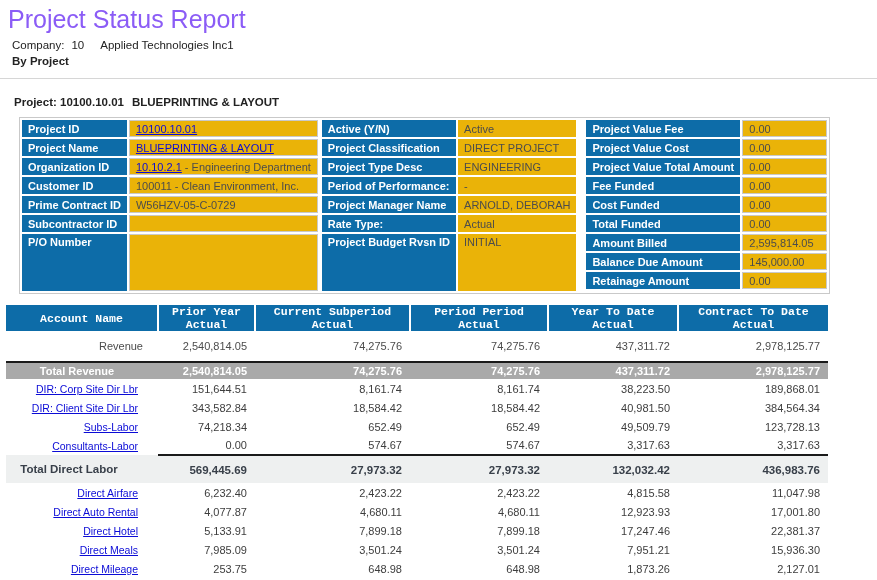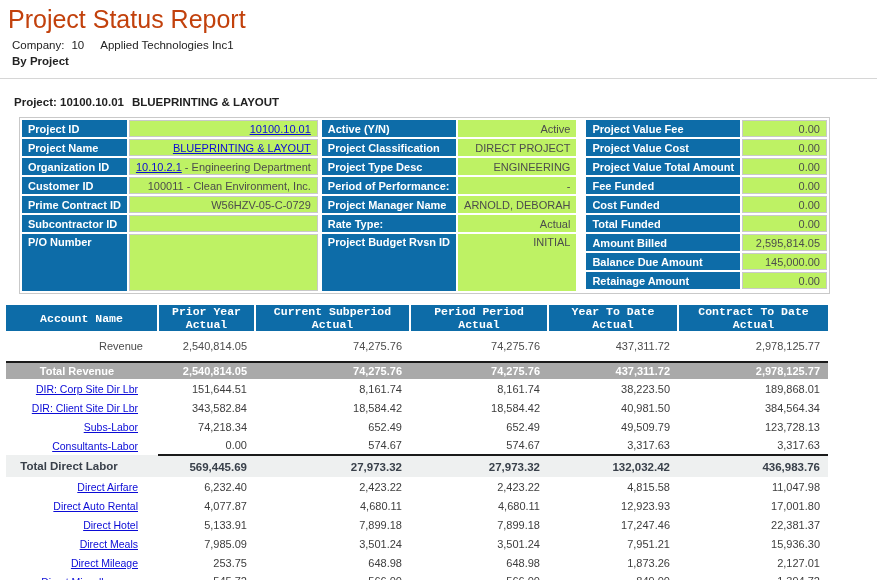--- a/index.html
+++ b/index.html
@@ -2,38 +2,38 @@
 <html><head>
 <meta charset="utf-8">
 <style>
   * { box-sizing: border-box; }
   html,body { margin:0; padding:0; }
   body {
     width:877px; height:580px; overflow:hidden; background:#ffffff;
     font-family:"Liberation Sans", sans-serif; color:#1f1f1f;
   }
   
-  .title { color:#c2410c; font-size:25px; font-weight:400; margin:5px 0 4px 8px; }
+  .title { color:#8b5cf6; font-size:25px; font-weight:400; margin:5px 0 4px 8px; }
   .meta  { margin-left:12px; font-size:11.5px; color:#232323; line-height:15px; }
   .company-code { margin-left:7px; }
   .company-name { margin-left:16px; }
   .by-project   { margin-top:1px;font-weight:bold; }
   .divider { border:none; border-top:1px solid #d6d6d6; margin:9px 0 0 0; }
   .project-line { margin:17px 0 9px 14px; font-size:11.5px; font-weight:bold; color:#222; }
   .project-line .pname { margin-left:8px; }
 
   
   .details {
     margin-left:19px; width:811px; border:1px solid #c9c9c9; padding:0;
     display:flex; align-items:flex-start;
   }
   table.dgroup { border-collapse:separate; border-spacing:2px; }
   .dgroup td { font-size:11px; height:17px; padding:0 6px; white-space:nowrap; overflow:hidden; }
   td.dlbl { background:#0d6ca8; color:#ffffff; font-weight:bold; }
-  td.dval { text-align:right; color:#4c4c4c; background:#bef264; }
+  td.dval { text-align:left; color:#4c4c4c; background:#eab308; }
   .boxed td.dval { border:1px solid #c9c9c9; }
   .dgroup tr.tall td { height:57px; vertical-align:top; padding-top:2px; }
   .dgroup a { color:#0b0bd6; text-decoration:underline; }
   .gap { width:6px; flex:0 0 6px; }
 
   
   table.main { border-collapse:collapse; table-layout:fixed; width:822px; margin:11px 0 0 6px; }
   .main th {
     background:#0d6ca8; color:#fff; font-size:11.5px; font-weight:bold;
     height:20px; text-align:center; border-right:2px solid #fff; padding:0 2px;font-family:Liberation Mono, monospace;
@@ -43,21 +43,21 @@
   .main td.num  { text-align:right; padding-right:8px; }
   .main td.acct { text-align:right; padding-right:15px; }
   tr.r-plain { height:31px; } 
   tr.r-plain td { color:#4c4c4c; }
   tr.r-grand { height:17px; }
   tr.r-grand td { background:#a9a9a9; color:#ffffff; font-weight:bold; border-top:2px solid #1a1a1a; }
   tr.r-grand td.acct { text-align:center; padding-left:5px;margin-top:12px; }
   tr.r-link { height:19px; }
   tr.r-link td.acct { padding-right:20px; }
   tr.r-link a { color:#0b0bd6; font-size:10.5px; text-decoration:underline; }
-  tr.r-subtotal { height:22px; }
+  tr.r-subtotal { height:28px; }
   tr.r-subtotal td { background:#eef0f0; font-weight:bold; color:#39404a; font-size:11.5px; }
   tr.r-subtotal td.num { border-top:2px solid #1a1a1a; }
   tr.r-subtotal td.acct { text-align:center; padding-right:26px; }
   tr.cutline { height:2px; }
   tr.cutline td { border-top:2px solid #1a1a1a; }
   tr.cutline td:first-child { border-top:none; }
 </style>
 </head>
 <body>
 

